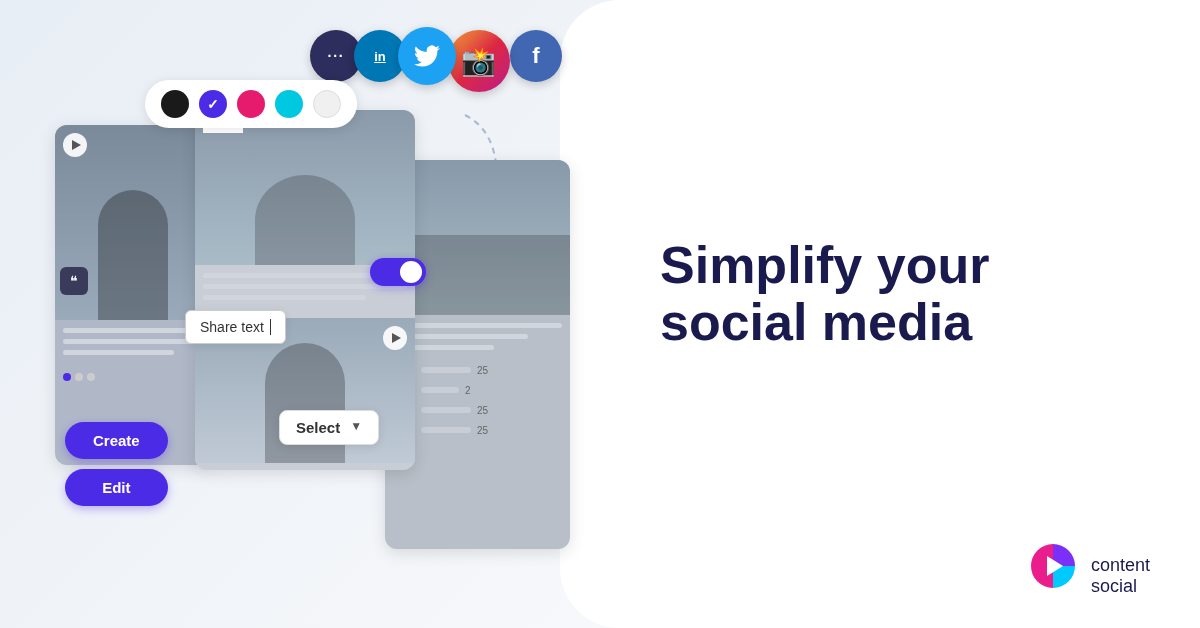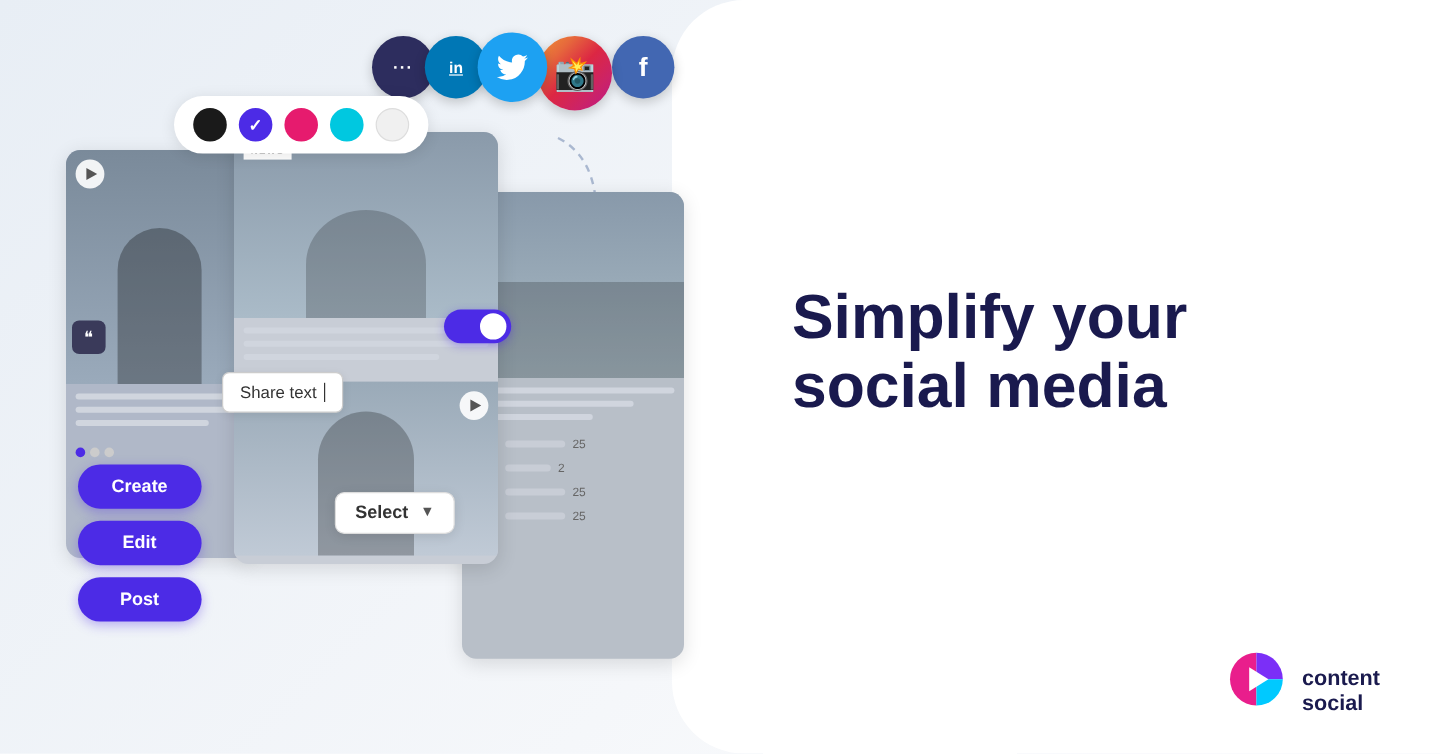--- a/index.html
+++ b/index.html
@@ -93,21 +93,21 @@
     }
 
     .logo-icon {
       width: 52px;
       height: 52px;
       position: relative;
     }
 
     .logo-text {
       font-size: 18px;
-      font-weight: 700;
+      font-weight: 400;
       color: #1a1a4e;
       line-height: 1.2;
       margin-top: 20px;
     }
 
     
     .social-icons {
       position: absolute;
       top: 20px;
       left: 310px;
@@ -313,21 +313,21 @@
     }
 
     .dropdown-arrow {
       color: #555;
       font-size: 12px;
     }
 
     
     .action-buttons {
       position: absolute;
-      bottom: 52px;
+      bottom: 64px;
       left: 10px;
       display: flex;
       flex-direction: column;
       gap: 10px;
       z-index: 20;
     }
 
     .action-btn {
       background: #4c2be6;
       color: white;
@@ -543,21 +543,20 @@
       </div>
 
       <div class="select-dropdown">
         <span>Select</span>
         <span class="dropdown-arrow">▼</span>
       </div>
 
       <div class="action-buttons">
         <div class="action-btn">Create</div>
         <div class="action-btn">Edit</div>
-        <div class="action-btn">Post</div>
       </div>
 
     </div>
   </div>
 
   <div class="right-panel">
     <div class="right-content">
       <h1 class="headline">
         <span>Simplify your</span><br>
         <span>social media</span><br>

